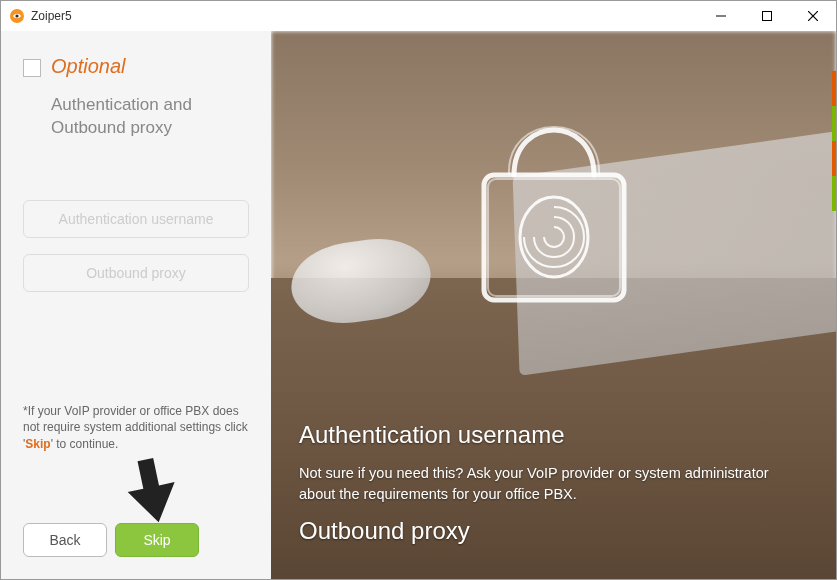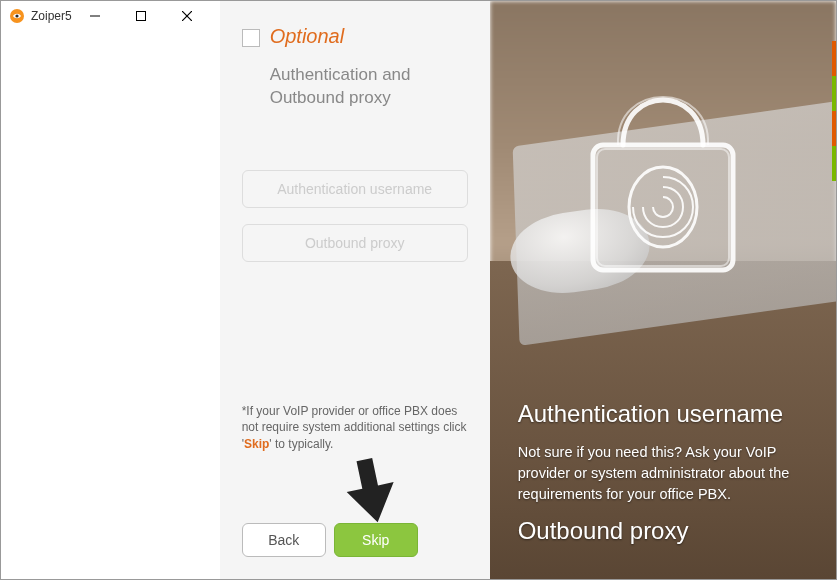--- a/index.html
+++ b/index.html
@@ -1,25 +1,25 @@
 <!DOCTYPE html>
 <html><head>
   <meta charset="utf-8">
   <style>
     * { box-sizing: border-box; margin: 0; padding: 0; }
     body { font-family: "Segoe UI", Arial, sans-serif; background: #fff; width: 837px; height: 580px; overflow: hidden; }
-    .window { width: 837px; height: 580px; border: 1px solid #999; display: flex; flex-direction: row; background: #fff; }
+    .window { width: 837px; height: 580px; border: 1px solid #999; display: flex; flex-direction: column; background: #fff; }
     .titlebar { height: 30px; display: flex; align-items: center; justify-content: space-between; padding: 0 0 0 8px; background: #fff; }
     .titlebar-left { display: flex; align-items: center; gap: 6px; }
     .titlebar-icon { width: 16px; height: 16px; }
     .titlebar-title { font-size: 12px; color: #333; }
     .titlebar-controls { display: flex; }
     .titlebar-btn { width: 46px; height: 30px; display: flex; align-items: center; justify-content: center; font-family: "Segoe UI Symbol", sans-serif; font-size: 11px; background: transparent; border: none; cursor: pointer; }
 
-    .content { flex: 1; display: flex; padding-left: 10px; }
+    .content { flex: 1; display: flex; }
     .left-panel { width: 270px; background: #f5f5f5; padding: 24px 22px 22px 22px; display: flex; flex-direction: column; position: relative; }
     .opt-row { display: flex; align-items: flex-start; gap: 10px; margin-bottom: 6px; }
     .checkbox { width: 18px; height: 18px; border: 1px solid #bbb; background: #fff; margin-top: 4px; flex-shrink: 0; }
     .opt-title { font-size: 20px; color: #e06c1e; font-style: italic; font-weight: 400; }
     .opt-sub { font-size: 17px; color: #888; line-height: 1.35; margin-left: 28px; margin-top: 10px; }
     .inputs { margin-top: 60px; display: flex; flex-direction: column; gap: 16px; }
     .ghost-input { height: 38px; border: 1px solid #ddd; border-radius: 6px; background: #f5f5f5; color: #ccc; font-size: 14px; text-align: center; display: flex; align-items: center; justify-content: center; }
     .helper { font-size: 12px; color: #666; line-height: 1.4; margin-top: auto; }
     .helper .skip-word { color: #e06c1e; font-weight: bold; }
     .arrow { position: absolute; left: 125px; bottom: 48px; }
@@ -85,21 +85,21 @@
         <div class="opt-title">Optional</div>
       </div>
       <div class="opt-sub">Authentication and Outbound proxy</div>
 
       <div class="inputs">
         <div class="ghost-input">Authentication username</div>
         <div class="ghost-input">Outbound proxy</div>
       </div>
 
       <div class="helper">
-        <span>*If your VoIP provider or office PBX does not require system additional settings click '</span><span class="skip-word">Skip</span><span>' to typically.</span>
+        <span>*If your VoIP provider or office PBX does not require system additional settings click '</span><span class="skip-word">Skip</span><span>' to continue.</span>
       </div>
 
       <div class="arrow">
         <svg width="60" height="70" viewBox="0 0 60 70">
           <path d="M18 2 L34 2 L34 30 L50 30 L26 66 L2 30 L18 30 Z" fill="#222" transform="rotate(-12 26 34)"></path>
         </svg>
       </div>
 
       <div class="btn-row">
         <div class="btn btn-back">Back</div>

